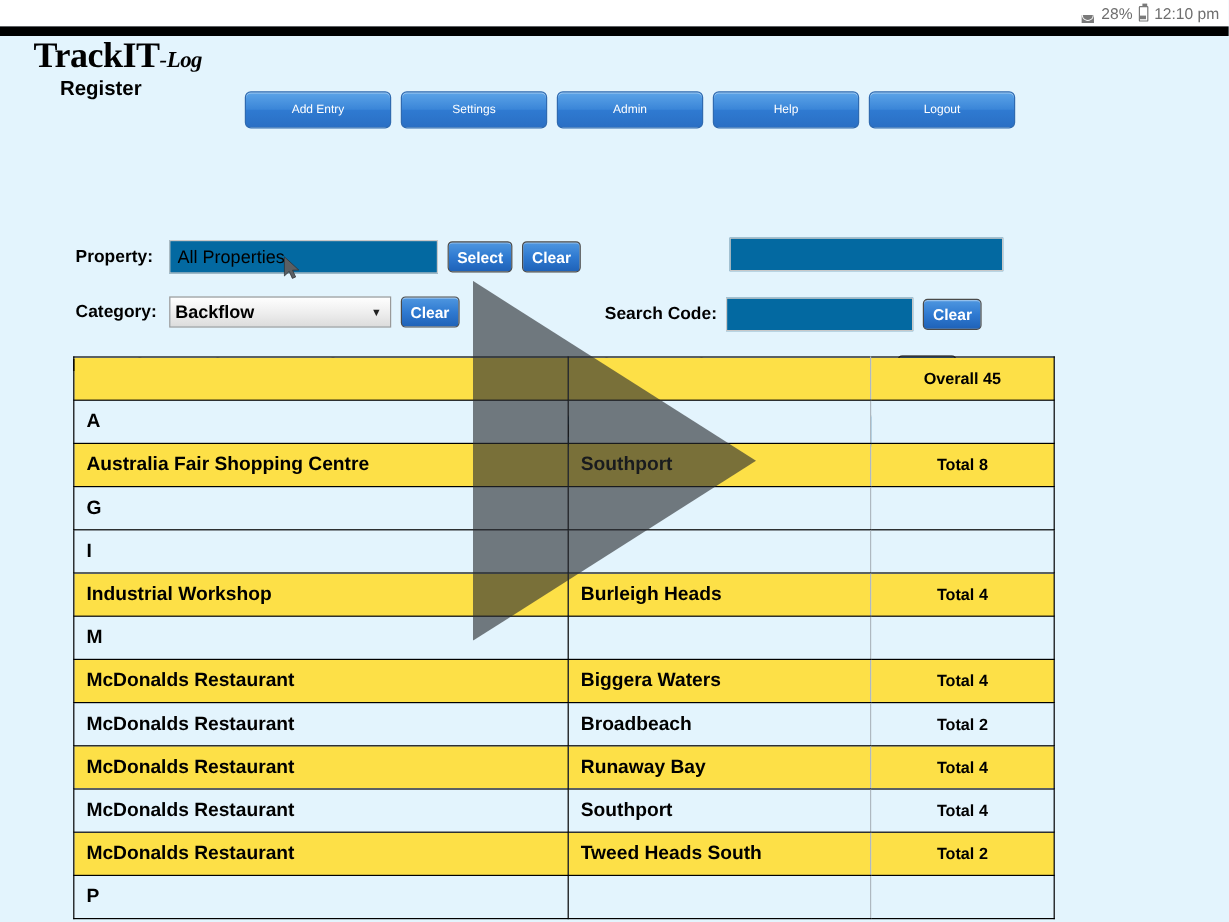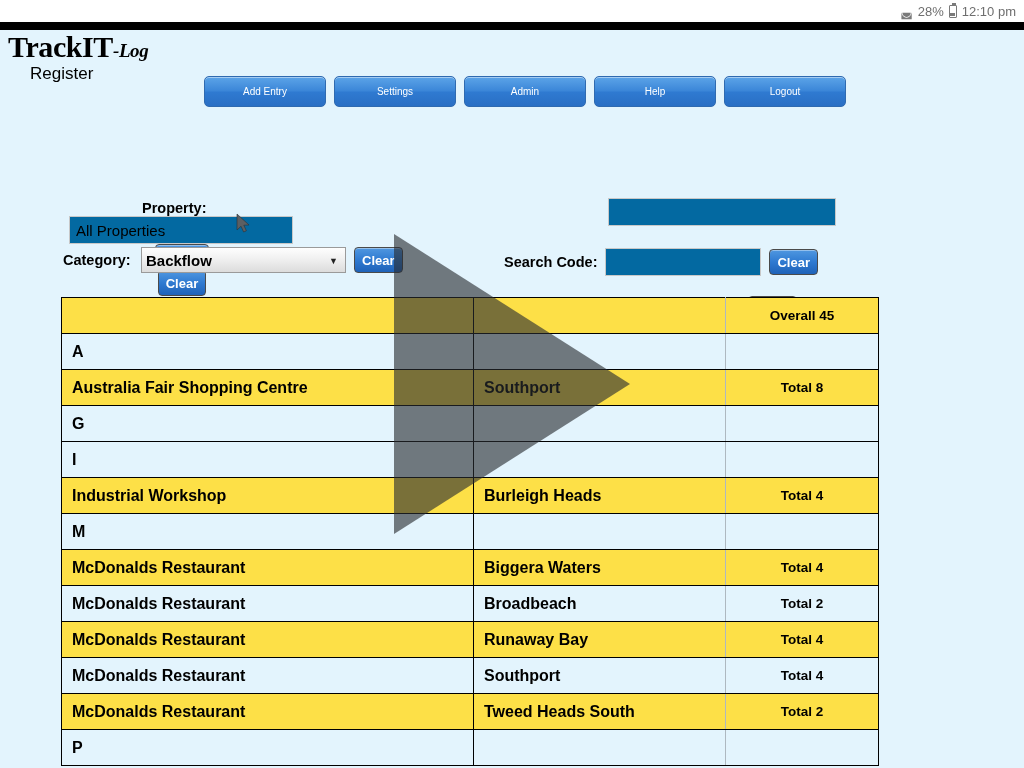--- a/index.html
+++ b/index.html
@@ -38,34 +38,34 @@
   
   #black-bar { height: 8px; width: 100%; background: #000; }
 
   
   #app-header {
     position: relative;
     height: 64px;
     padding-left: 24px;
   }
   #brand-block {
-    position: absolute; left: 8px; top: 2px; width: 180px;
+    position: absolute; left: 28px; top: 2px; width: 180px;
   }
   #brand-title {
     font-family: "Liberation Serif", serif;
     font-size: 30px; font-weight: 700; color: #000;
     letter-spacing: -0.4px; line-height: 1;
   }
   #brand-title .suffix {
     font-family: "Liberation Serif", serif;
     font-style: italic; font-size: 19px; font-weight: 700;
   }
   #brand-sub {
     font-family: "Liberation Sans", sans-serif;
-    font-size: 17px; font-weight: 400; color: #000;
+    font-size: 17px; font-weight: 700; color: #000;
     margin-top: 2px; margin-left: 22px;
   }
   #nav-buttons {
     position: absolute; left: 204px; top: 46px;
     display: flex; gap: 8px;
   }
   .nav-btn {
     width: 122px; height: 31px;
     border: 1px solid #2f6ab0; border-radius: 5px;
     background: linear-gradient(to bottom, #5ca4e8 0%, #3b86d8 48%, #2f7ad1 52%, #2a6fc4 100%);
@@ -100,21 +100,21 @@
     border: 1px solid #4a4a4a; border-radius: 4px;
     background: linear-gradient(to bottom, #4f97e0 0%, #2f7ad1 50%, #1f62b8 100%);
     color: #fff; font-weight: 700; font-size: 13px;
     font-family: "Liberation Sans", sans-serif;
     height: 26px; padding: 0 7px;
     display: flex; align-items: center; justify-content: center;
     cursor: pointer;
     box-shadow: inset 0 1px 0 rgba(255,255,255,.4);
   }
   select.catsel {
-    width: 205px; height: 26px;
+    width: 185px; height: 26px;
     font-size: 15px; font-weight: 700;
     font-family: "Liberation Sans", sans-serif;
     border: 1px solid #9a9a9a;
     background: linear-gradient(to bottom, #fefefe 0%, #ededed 55%, #dcdcdc 100%);
     color: #000; padding-left: 4px;
     -webkit-appearance: none; appearance: none;
   }
   .selwrap { position: relative; display: inline-block; }
   .selwrap .caret {
     position: absolute; right: 8px; top: 50%; transform: translateY(-45%);
@@ -199,21 +199,21 @@
     <div class="nav-btn">Add Entry</div>
     <div class="nav-btn">Settings</div>
     <div class="nav-btn">Admin</div>
     <div class="nav-btn">Help</div>
     <div class="nav-btn">Logout</div>
   </div>
 </div>
 
 <div id="filter-form">
 
-  <div class="frow" style="left:63px; top:106px;flex-direction:column;">
+  <div class="frow" style="left:63px; top:106px;">
     <span class="lbl" style="width:72px;">Property:</span>
     <input class="txtbox" style="width: 224px; height: 28px; margin-left: 6px;" value="All Properties">
     <div class="smallbtn" style="margin-left:8px;">Select</div>
     <div class="smallbtn" style="margin-left:8px;">Clear</div>
   </div>
 
   <input class="txtbox" style="position: absolute; left: 608px; top: 104px; width: 228px; height: 28px;" value="">
 
   <div class="frow" style="left:63px; top:153px;">
     <span class="lbl" style="width:72px;">Category:</span>

